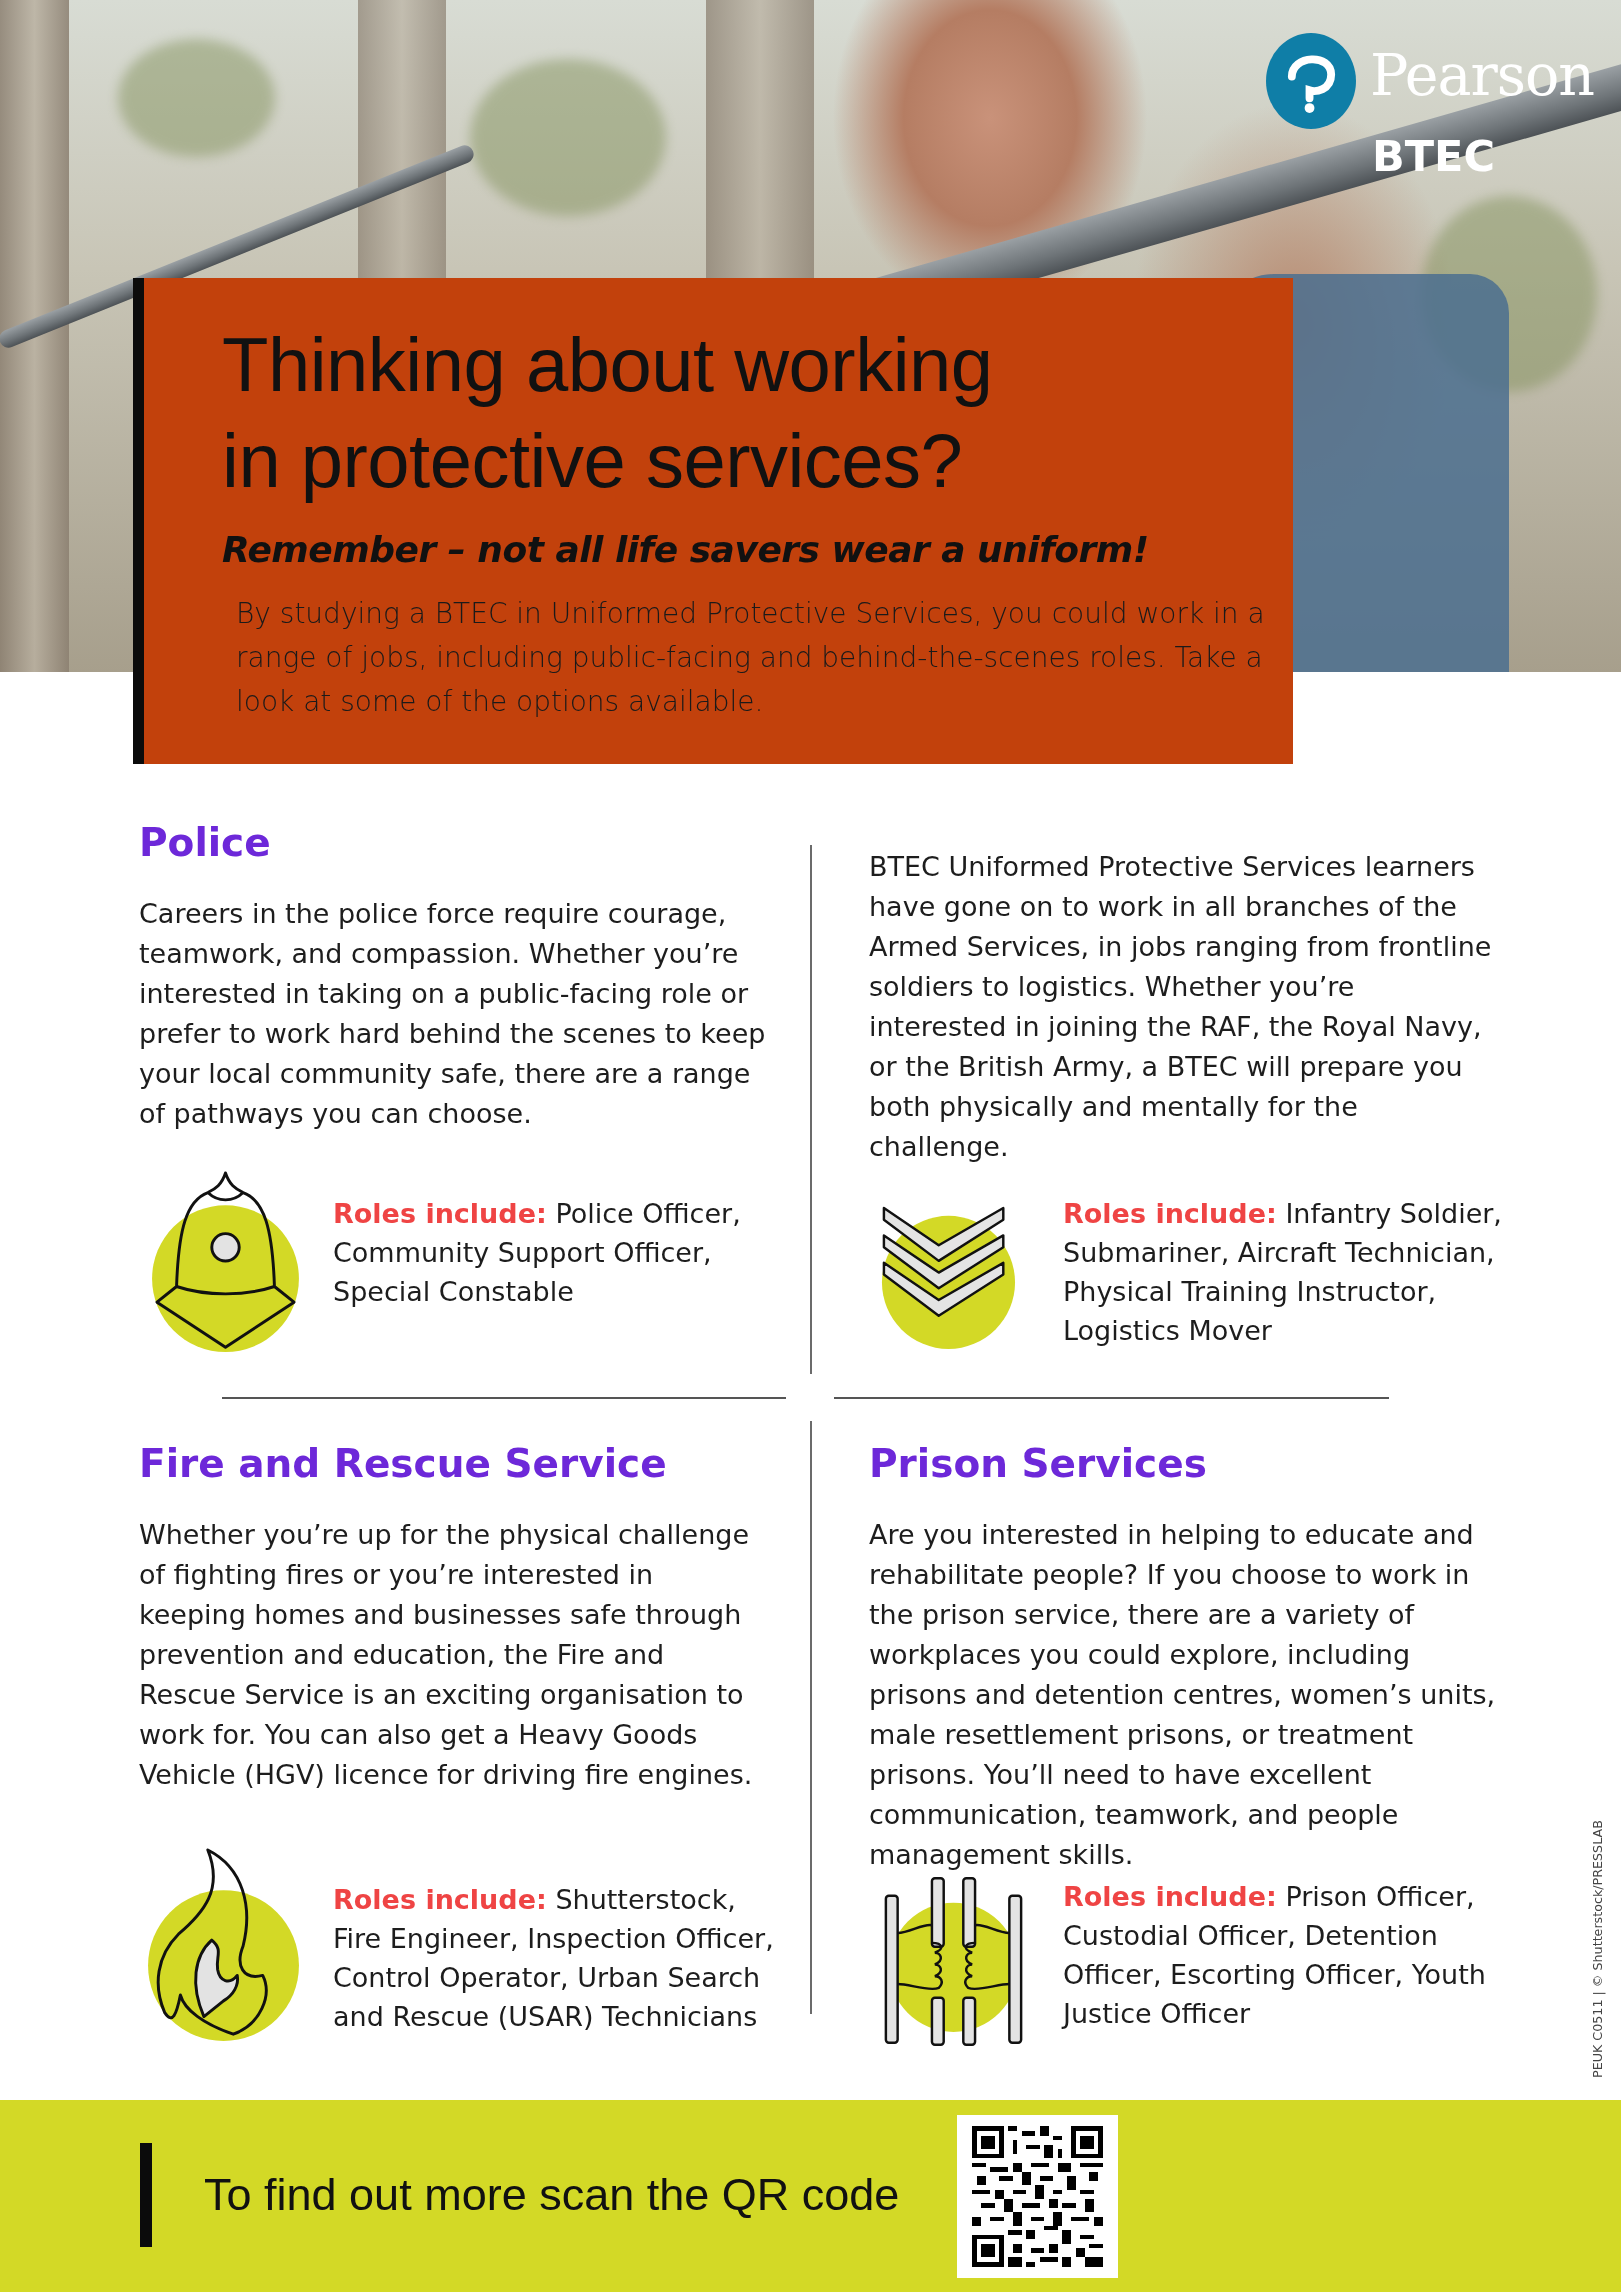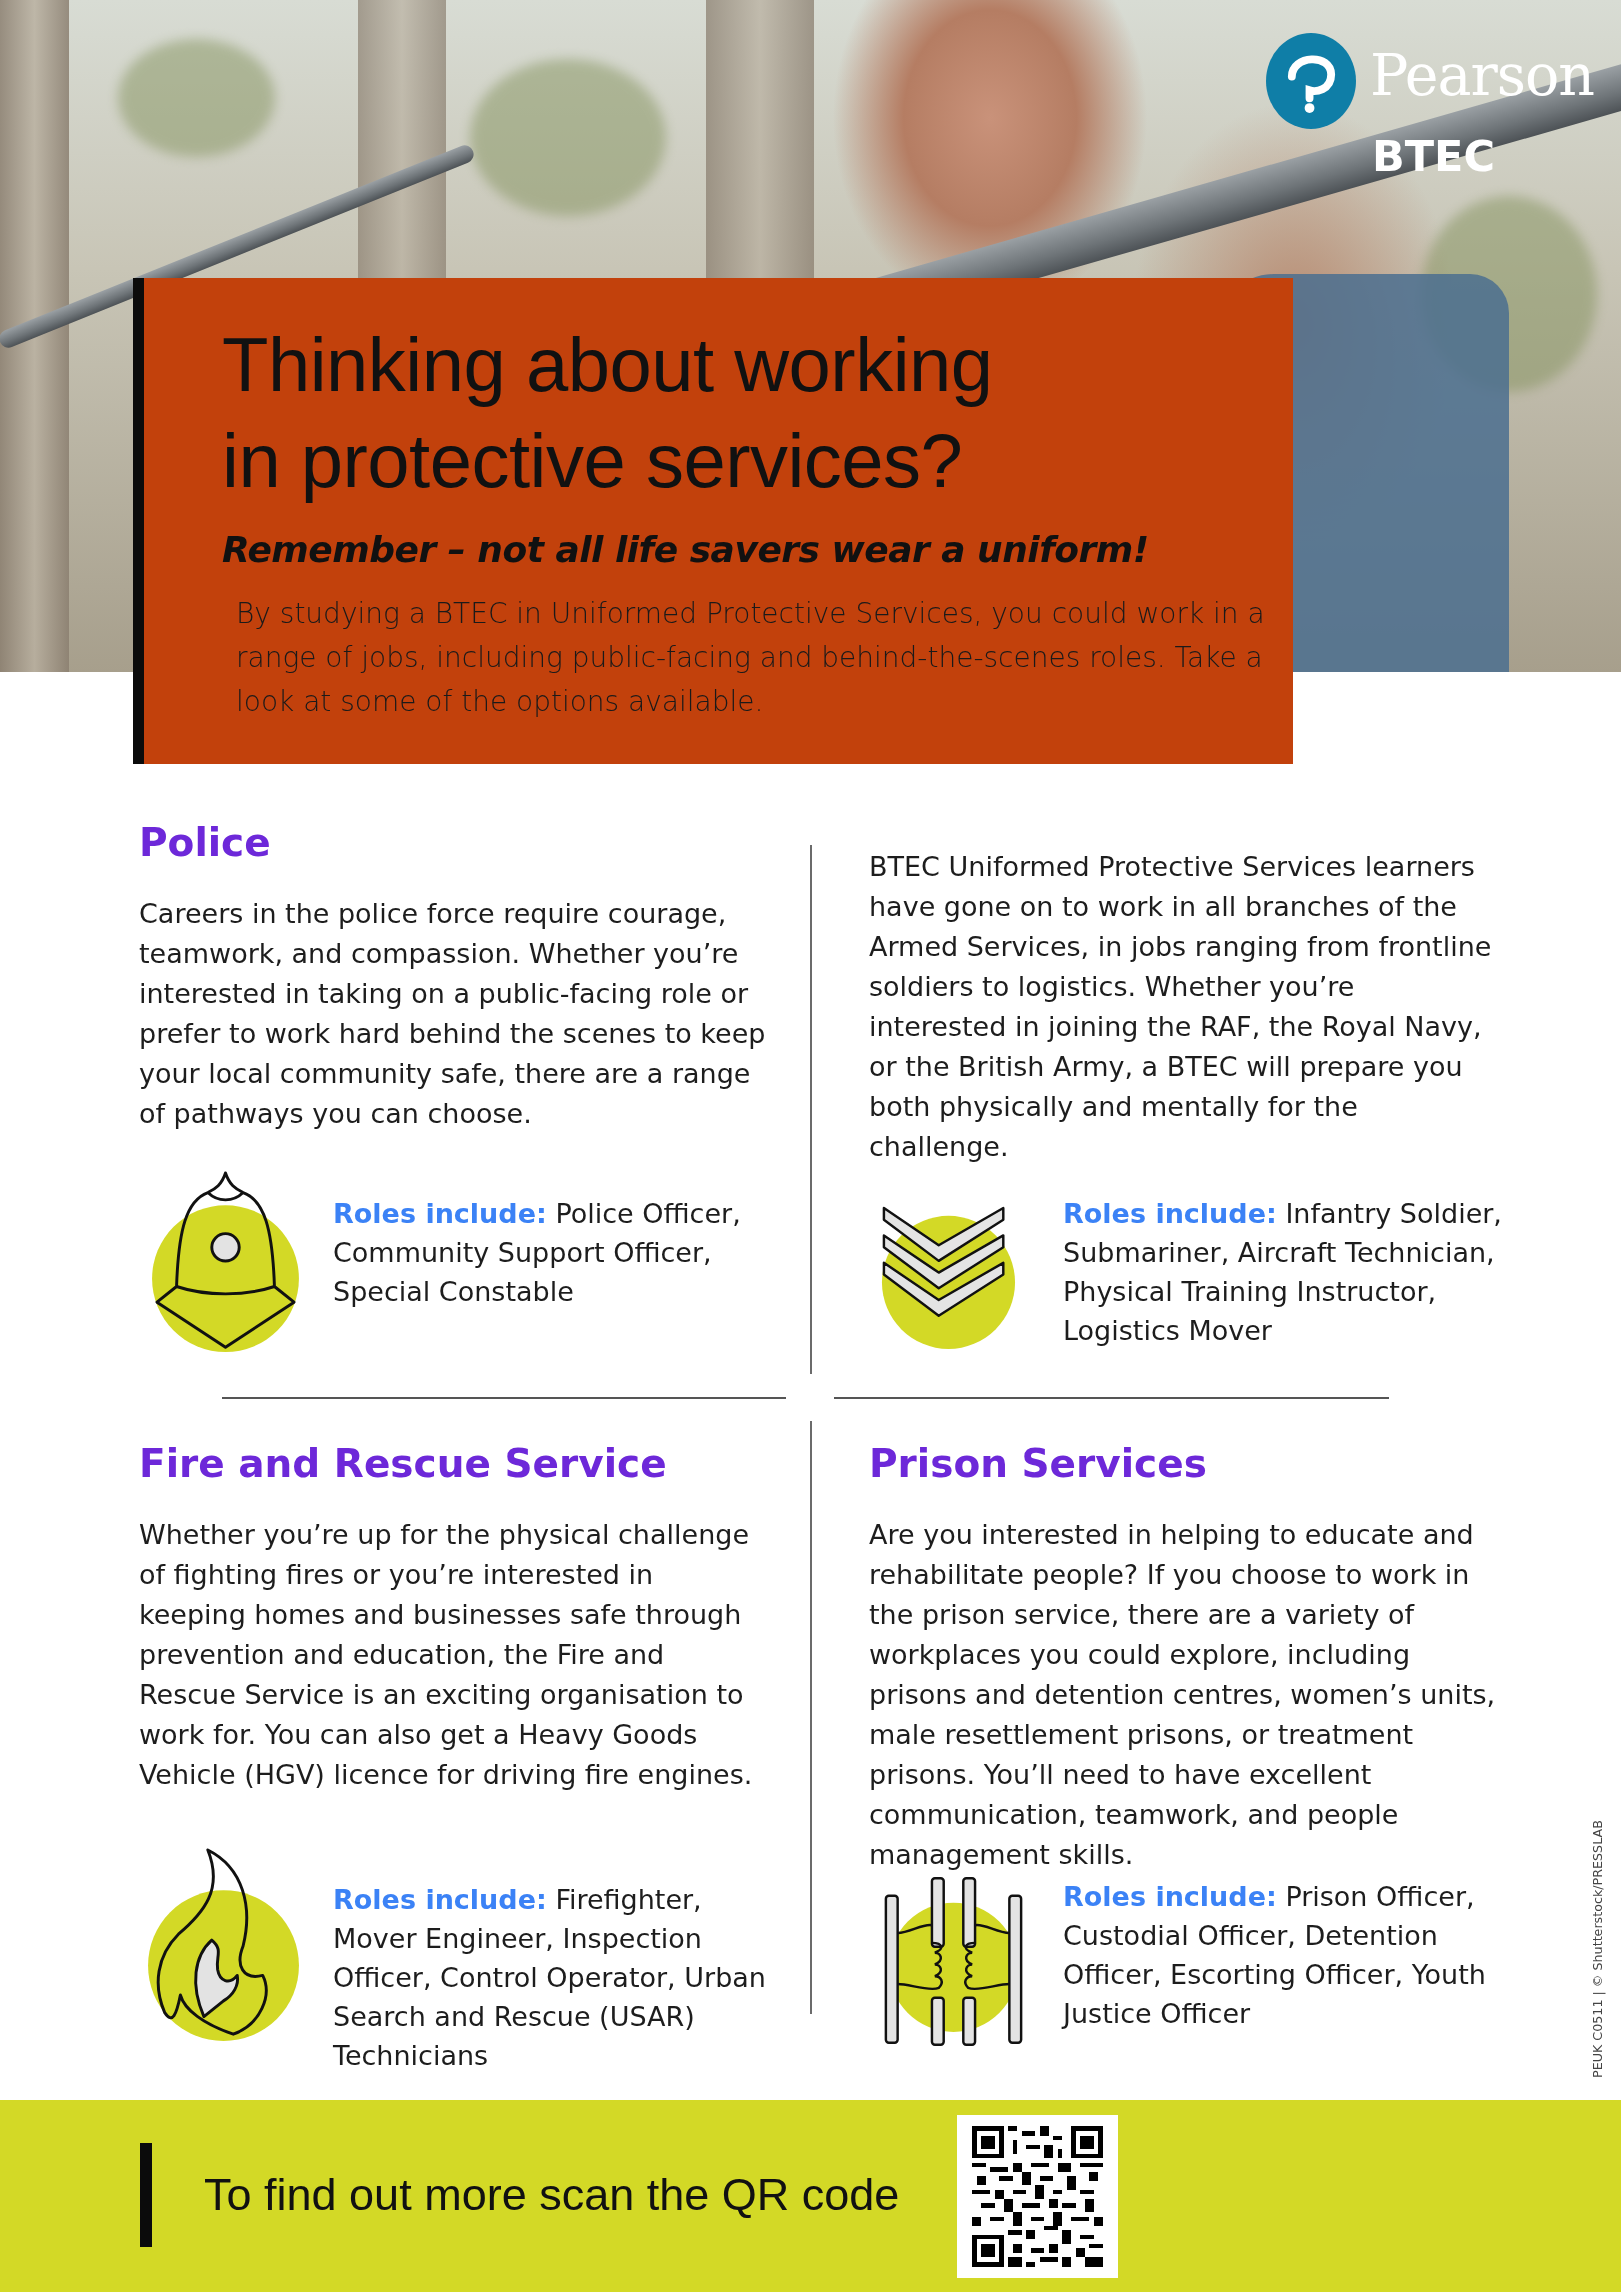--- a/index.html
+++ b/index.html
@@ -63,21 +63,21 @@
   .section { position: absolute; }
   .section h2 {
     font-family: "DejaVu Sans", sans-serif; font-weight: bold; font-size: 39px; color: #6d28d9; line-height: 1.2;
   }
   .section .body {
     margin-top: 27.4px; font-family: "DejaVu Sans", sans-serif; font-size: 27px; line-height: 40px; color: #1d1d1d;
   }
   .roles {
     position: absolute; font-family: "DejaVu Sans", sans-serif; font-size: 27px; line-height: 39px; color: #1d1d1d;
   }
-  .roles .lbl { font-weight: bold; color: #3b82f6; }
+  .roles .lbl { font-weight: bold; color: #ef4444; }
   .icon { position: absolute; }
 
   .vdiv { position: absolute; width: 2px; background: #6b6b6b; }
   .hdiv { position: absolute; height: 2px; background: #555; }
 
   .credit {
     position: absolute; left: 1590px; top: 2078px; transform-origin: left top; transform: rotate(-90deg);
     font-family: "DejaVu Sans", sans-serif; font-size: 12.7px; color: #444; white-space: nowrap;
   }
 
@@ -176,21 +176,21 @@
 </div>
 <div class="icon" style="left:145px;top:1848px;width:157px;height:196px;">
   <svg viewBox="0 0 160 200" width="157" height="196">
     <circle cx="80" cy="120" r="77" fill="#d3d926"></circle>
     <path d="M64 2 C100 20 110 60 100 100 C92 120 100 135 120 130 C130 150 118 180 90 190 C60 180 40 165 36 150 C32 170 28 180 20 168 C8 140 12 110 34 88 C60 66 80 42 64 2 Z" fill="none" stroke="#111" stroke-width="3" stroke-linejoin="round"></path>
     <path d="M68 94 C50 110 46 140 60 172 L80 156 C90 150 96 140 94 130 C86 140 76 136 74 124 C72 110 80 104 68 94 Z" fill="#e3e3e3" stroke="#111" stroke-width="3" stroke-linejoin="round"></path>
   </svg>
 </div>
 <div class="roles" style="left:333px;top:1880px;width:441px;">
   <span class="lbl">Roles include:</span>
-  <span>Firefighter, Mover Engineer, Inspection Officer, Control Operator, Urban Search and Rescue (USAR) Technicians</span>
+  <span>Shutterstock, Fire Engineer, Inspection Officer, Control Operator, Urban Search and Rescue (USAR) Technicians</span>
 </div>
 
 <div class="section" style="left:869px;top:1441px;width:637px;">
   <h2>Prison Services</h2>
   <div class="body">Are you interested in helping to educate and rehabilitate people? If you choose to work in the prison service, there are a variety of workplaces you could explore, including prisons and detention centres, women’s units, male resettlement prisons, or treatment prisons. You’ll need to have excellent communication, teamwork, and people management skills.</div>
 </div>
 <div class="icon" style="left:880px;top:1874px;width:147px;height:172px;">
   <svg viewBox="0 0 150 175" width="147" height="172">
     <circle cx="75" cy="95" r="66" fill="#d3d926"></circle>
     <rect x="6" y="22" width="12" height="150" rx="3" fill="#e3e3e3" stroke="#111" stroke-width="2.5"></rect>

